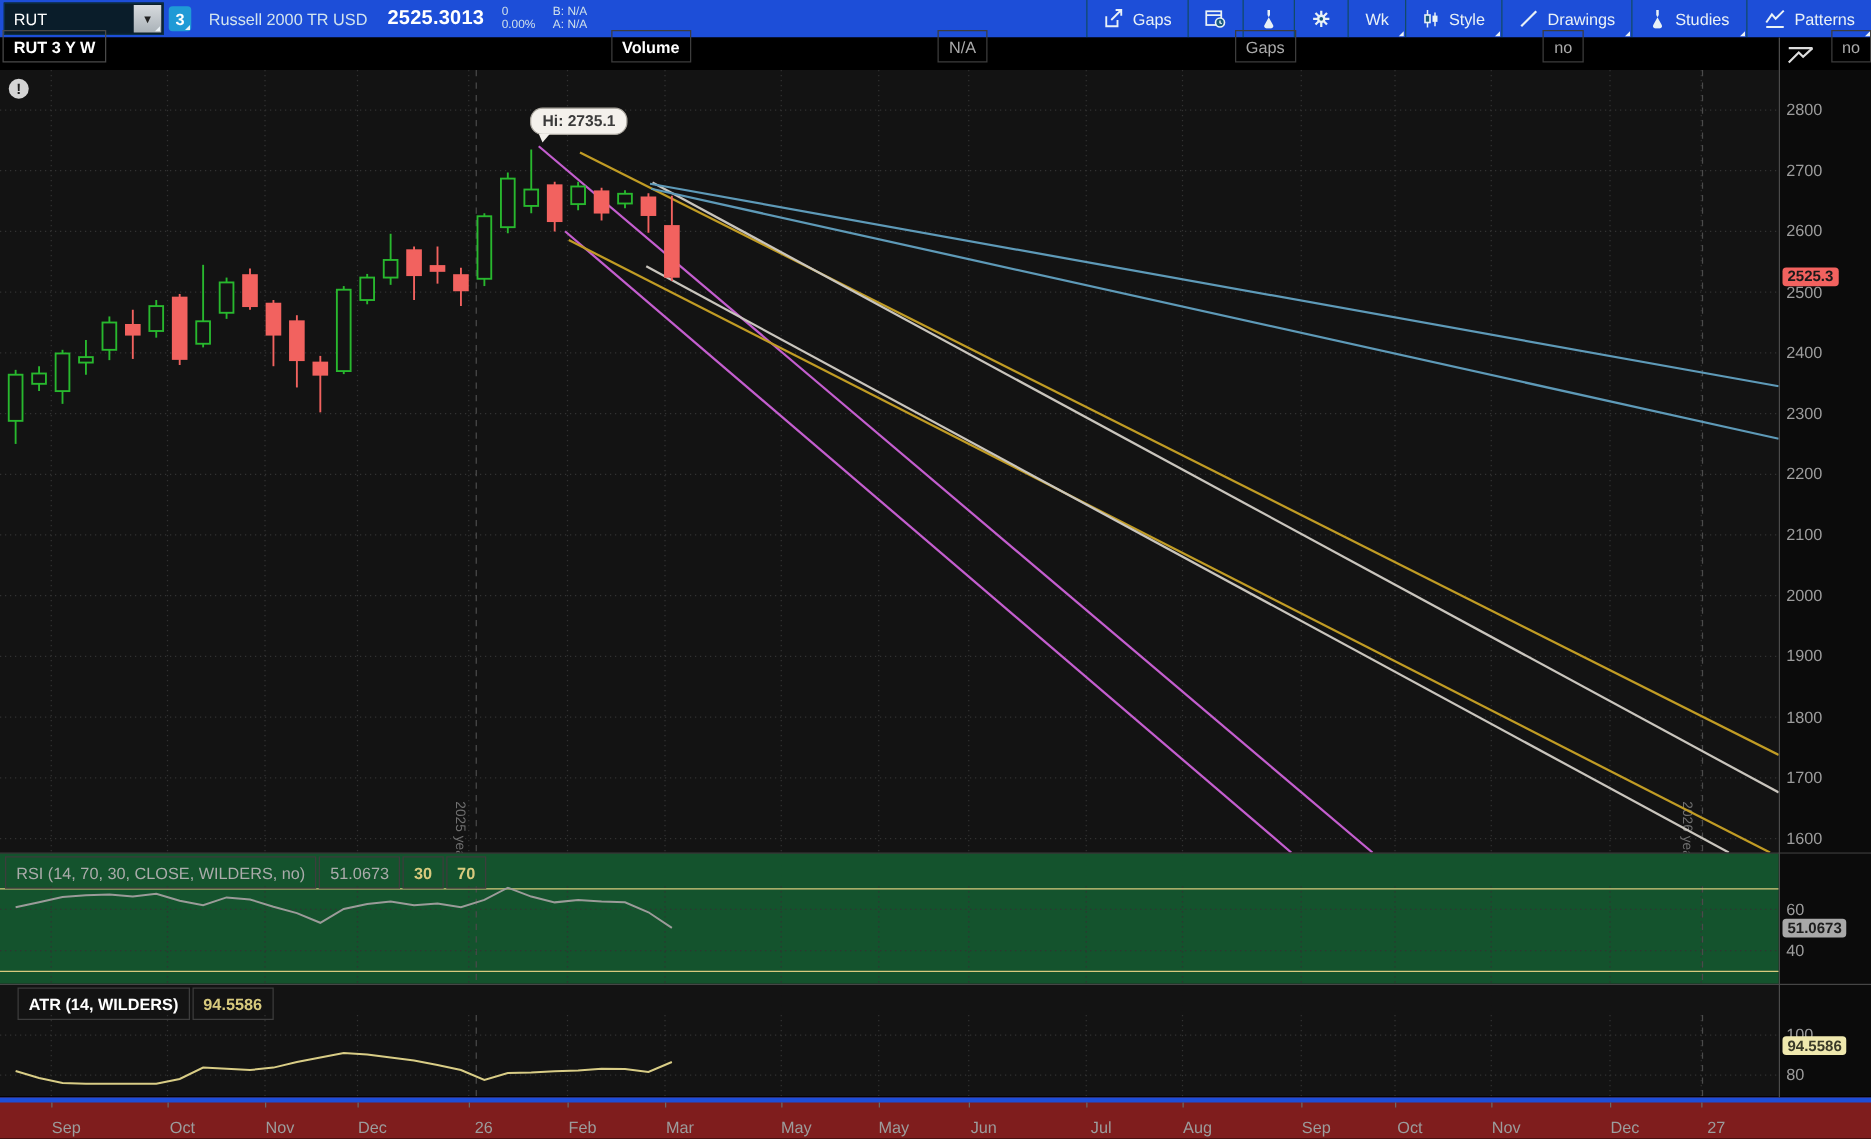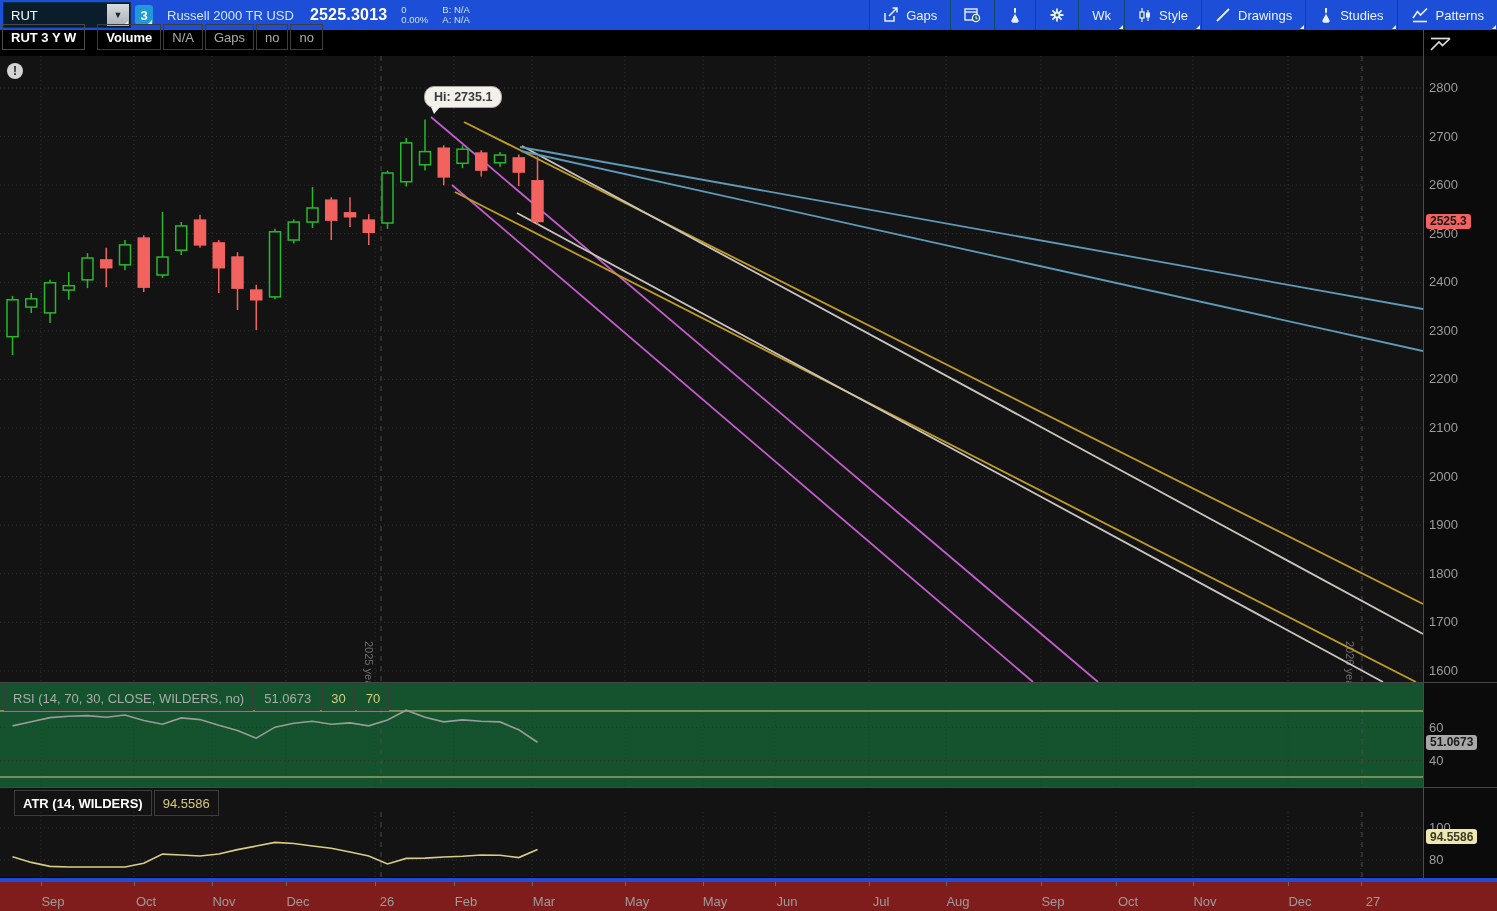--- a/index.html
+++ b/index.html
@@ -14,25 +14,25 @@
   #badge3{position:relative;margin-left:4px;width:18px;height:20px;background:#1f9ad6;border-radius:3px;color:#fff;font-weight:bold;font-size:13px;display:flex;align-items:center;justify-content:center;}
   .corner{position:absolute;right:1px;bottom:1px;width:0;height:0;border-left:4px solid transparent;border-bottom:4px solid #eaf1f5;}
   #tb-desc{color:#d2e4ee;font-size:13px;margin-left:14px;}
   #tb-price{color:#fff;font-size:16px;font-weight:bold;margin-left:16px;letter-spacing:.2px;}
   .tb-stack{display:flex;flex-direction:column;justify-content:center;margin-left:14px;line-height:10px;}
   .tb-stack span{color:#cfe0ea;font-size:9.5px;}
   #tb-right{margin-left:auto;display:flex;align-items:stretch;height:30px;}
   .tb-btn{position:relative;display:flex;align-items:center;gap:7px;padding:0 13px;border-left:1px solid #114a68;color:#e9f1f6;font-size:13px;cursor:default;}
   .tb-btn svg{display:block;}
   
-  #statsrow{position:absolute;left:0;top:30px;width:1497px;height:14px;background:#000;display:flex;align-items:center;}
+  #statsrow{position:absolute;left:0;top:30px;width:1497px;height:14px;background:#000;display:flex;align-items:center;justify-content:space-between;}
   .chip{display:inline-flex;align-items:center;height:24px;border:1px solid #3d3d3d;color:#ababab;font-size:13px;padding:0 8px;margin-left:2px;white-space:nowrap;}
   .chip.t{color:#fff;font-weight:bold;border-color:#4a4a4a;}
   .chip.b{color:#fff;font-weight:bold;margin-left:12px;}
-  .chip.y{color:#d8ca7e;}
+  .chip.y{color:#d8ca7e;font-weight:bold;}
   
   #chart-area{position:absolute;left:0;top:56px;width:1423px;height:626px;background:#131313;}
   #price-axis{position:absolute;left:1424px;top:56px;width:73px;height:626px;background:#0b0b0b;}
   .axis-label{position:absolute;left:5px;color:#9c9c9c;font-size:13px;}
   #hi-bubble{position:absolute;left:424px;top:30px;height:20px;background:#f4f1ec;border:1px solid #aaa69e;border-radius:10px;color:#3a3a3a;font-size:12.5px;font-weight:bold;display:flex;align-items:center;padding:0 9px;z-index:5;text-align:right;}
   #hi-tail{position:absolute;left:6px;bottom:-7px;width:0;height:0;border-left:3px solid transparent;border-right:6px solid transparent;border-top:7px solid #f4f1ec;}
   #warn-icon{position:absolute;left:7px;top:7px;width:16px;height:16px;border-radius:50%;background:#d4d4d4;color:#1d1d1d;font-weight:bold;font-size:12px;display:flex;align-items:center;justify-content:center;}
   .badge{position:absolute;left:2px;height:15px;border-radius:3px;font-size:12px;font-weight:bold;display:flex;align-items:center;padding:0 4px;z-index:4;}
   
   .sep{position:absolute;left:0;width:1497px;height:1px;background:#464646;}

